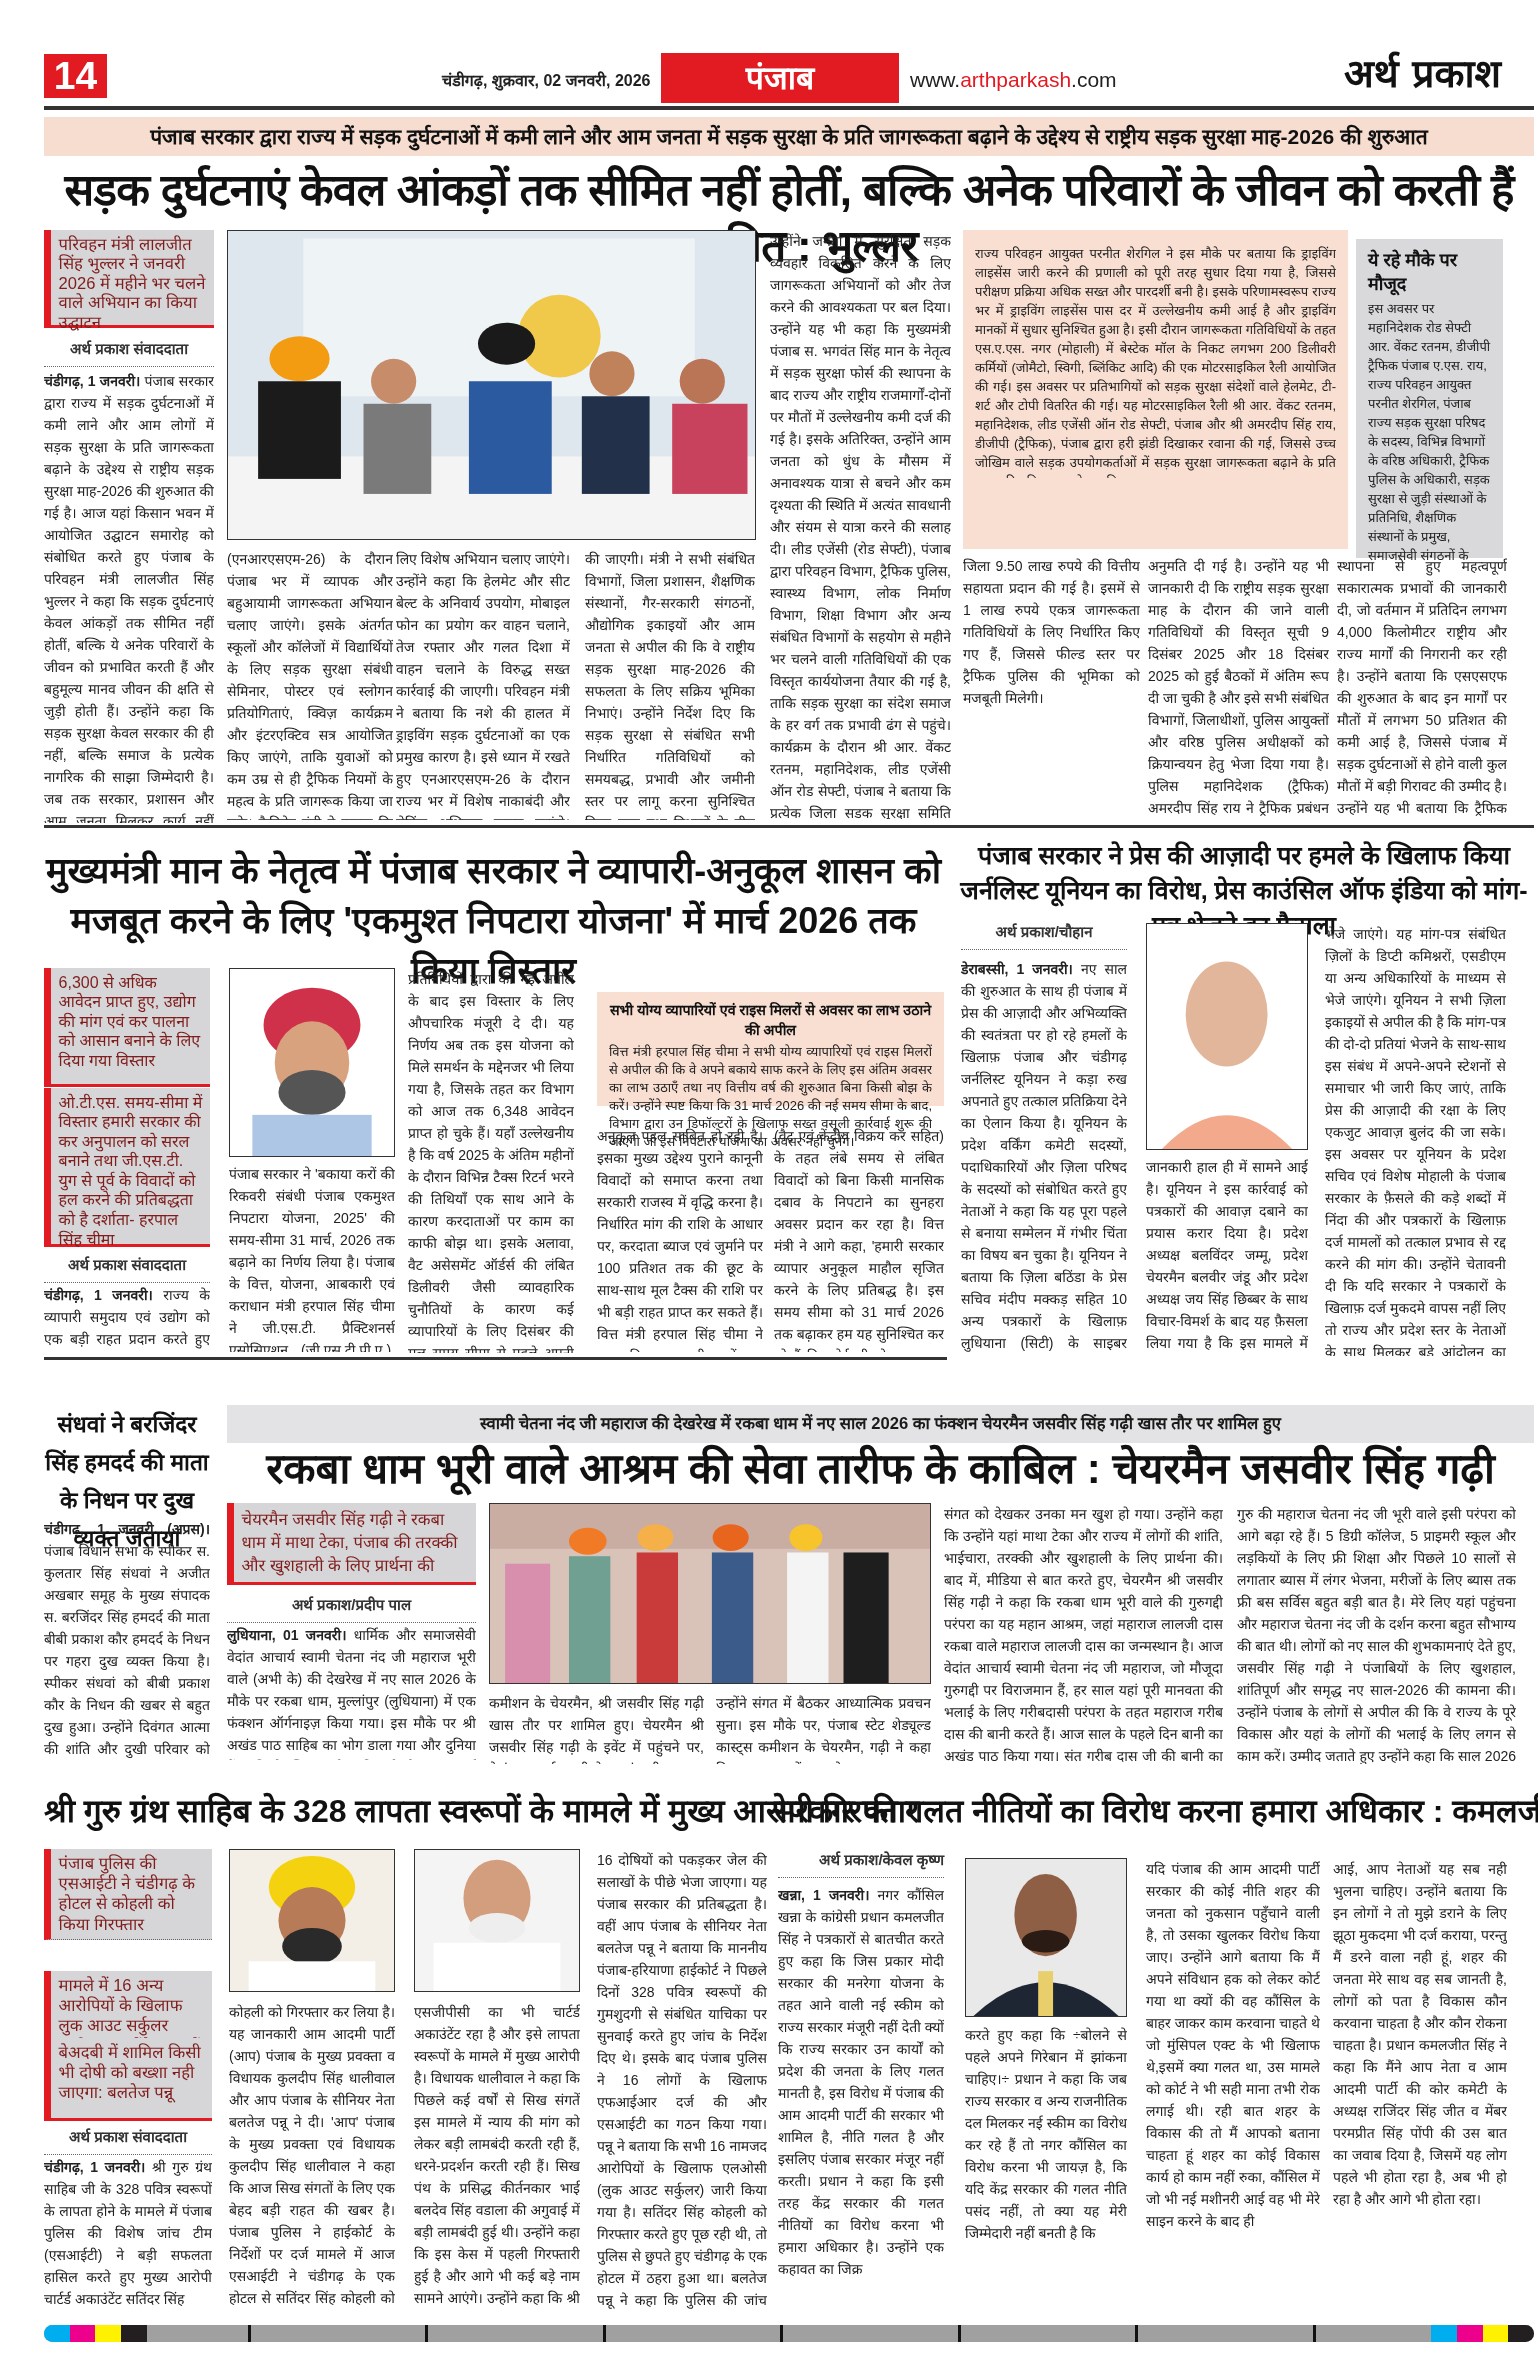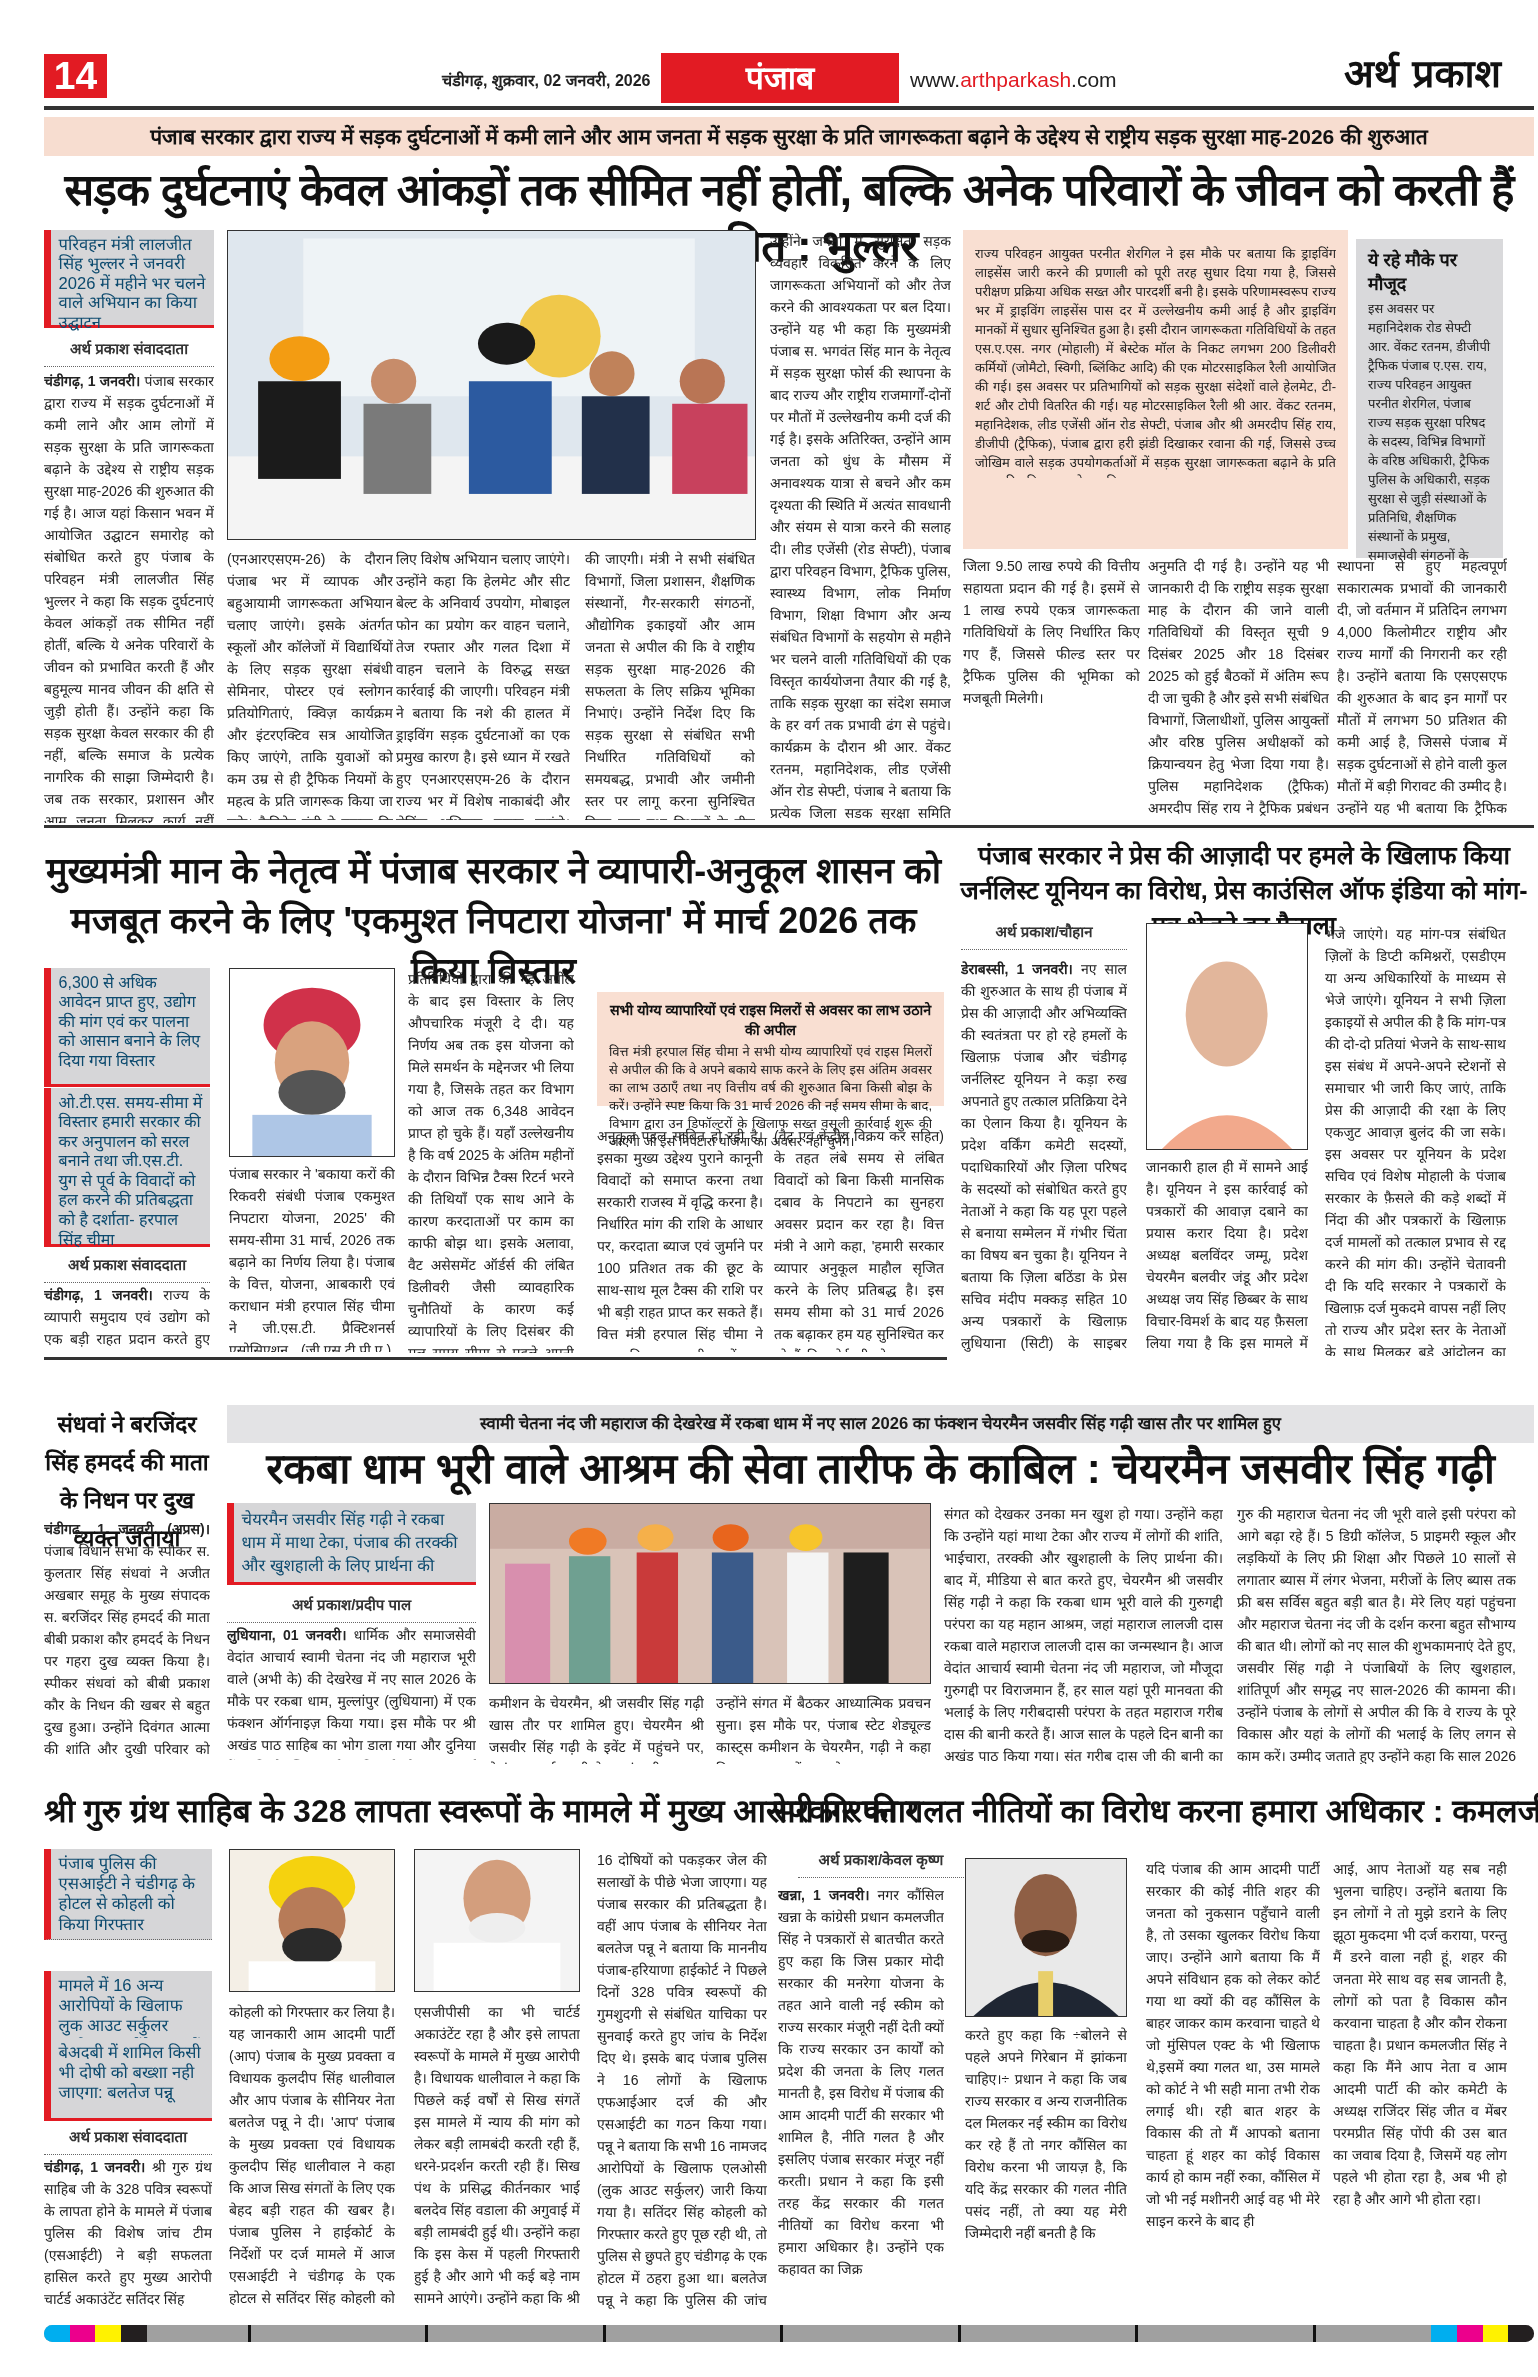--- a/index.html
+++ b/index.html
@@ -10,21 +10,21 @@
   .page-num { left: 44px; top: 54px; width: 63px; height: 44px; background: #e21b23; color: #fff; font-weight: bold; font-size: 39px; line-height: 44px; text-align: center; font-family: "Liberation Sans", sans-serif; }
   .dateline { left: 442px; top: 69px; font-size: 16px; font-weight: bold; color: #222; }
   .section-box { left: 661px; top: 53px; width: 238px; height: 50px; background: #e21b23; color: #fff; font-size: 32px; font-weight: bold; text-align: center; line-height: 50px; }
   .website { left: 910px; top: 68px; font-size: 21px; color: #222; }
   .website .accent { color: #e21b23; }
   .brand { left: 1344px; top: 45px; font-size: 39px; font-weight: bold; font-family: "DejaVu Serif", serif; color: #111; }
   .rule-top { left: 44px; top: 106px; width: 1490px; height: 3.8px; background: #333; }
   .kicker-bar { left: 44px; top: 117px; width: 1490px; height: 39px; background: #f7ddd0; font-size: 21px; font-weight: bold; text-align: center; line-height: 39px; color: #111; }
   .headline-main { left: 44px; top: 162px; width: 1490px; font-size: 44px; font-weight: bold; line-height: 56px; text-align: center; letter-spacing: -0.8px; color: #111; }
   
-  .deck { background: #d6d6d8; border-left: 7.6px solid #e21b23; border-bottom: 3.8px solid #e21b23; padding: 4.5px 7.6px; font-size: 20.4px; line-height: 30px; color: #0c4a6e; }
+  .deck { background: #d6d6d8; border-left: 7.6px solid #e21b23; border-bottom: 3.8px solid #e21b23; padding: 4.5px 7.6px; font-size: 20.4px; line-height: 30px; color: #7f1d1d; }
   .byline { font-size: 18px; font-weight: bold; text-align: center; color: #333; border-bottom: 1.5px dotted #666; padding-bottom: 7.6px; }
   .body-text { font-size: 14px; line-height: 22px; text-align: justify; color: #222; overflow: hidden; }
   .body-text b { font-weight: bold; }
   .photo { background: linear-gradient(160deg, #c8d7e6 0%, #e9eef2 40%, #7d8a99 100%); border: 1.5px solid #333; overflow: hidden; }
   .photo-inner { width: 100%; height: 100%; }
   .box-pink { background: #f9dfd2; padding: 9px 12px; }
   .box-grey { background: #d9d9db; padding: 9px 12px; margin-top: 9px; }
   .box-title { font-size: 22.7px; font-weight: bold; line-height: 33px; text-align: center; color: #111; }
   .hr { background: #333; height: 3px; }
   .sub-hl { font-size: 39px; font-weight: bold; line-height: 54px; text-align: center; color: #111; }
@@ -176,21 +176,21 @@
     <ellipse cx="110" cy="65" rx="45" ry="52" fill="#d39e7d"></ellipse>
     <ellipse cx="110" cy="105" rx="38" ry="20" fill="#eeeeee"></ellipse>
     <rect x="25" y="125" width="170" height="65" fill="#ffffff"></rect>
   </svg>
 </div>
 <div class="abs body-text" style="left:229px;top:2001px;width:166px;height:310px;">कोहली को गिरफ्तार कर लिया है। यह जानकारी आम आदमी पार्टी (आप) पंजाब के मुख्य प्रवक्ता व विधायक कुलदीप सिंह धालीवाल और आप पंजाब के सीनियर नेता बलतेज पन्नू ने दी। 'आप' पंजाब के मुख्य प्रवक्ता एवं विधायक कुलदीप सिंह धालीवाल ने कहा कि आज सिख संगतों के लिए एक बेहद बड़ी राहत की खबर है। पंजाब पुलिस ने हाईकोर्ट के निर्देशों पर दर्ज मामले में आज एसआईटी ने चंडीगढ़ के एक होटल से सतिंदर सिंह कोहली को गिरफ्तार किया है, जो कि इस समय</div>
 <div class="abs body-text" style="left:414px;top:2001px;width:166px;height:310px;">एसजीपीसी का भी चार्टर्ड अकाउंटेंट रहा है और इसे लापता स्वरूपों के मामले में मुख्य आरोपी है। विधायक धालीवाल ने कहा कि पिछले कई वर्षों से सिख संगतें इस मामले में न्याय की मांग को लेकर बड़ी लामबंदी करती रही हैं, धरने-प्रदर्शन करती रही हैं। सिख पंथ के प्रसिद्ध कीर्तनकार भाई बलदेव सिंह वडाला की अगुवाई में बड़ी लामबंदी हुई थी। उन्होंने कहा कि इस केस में पहली गिरफ्तारी हुई है और आगे भी कई बड़े नाम सामने आएंगे। उन्होंने कहा कि श्री गुरु ग्रंथ साहिब जी के स्वरूपों को लापता करने वाले सभी</div>
 <div class="abs body-text" style="left:597px;top:1849px;width:170px;height:462px;">16 दोषियों को पकड़कर जेल की सलाखों के पीछे भेजा जाएगा। यह पंजाब सरकार की प्रतिबद्धता है। वहीं आप पंजाब के सीनियर नेता बलतेज पन्नू ने बताया कि माननीय पंजाब-हरियाणा हाईकोर्ट ने पिछले दिनों 328 पवित्र स्वरूपों की गुमशुदगी से संबंधित याचिका पर सुनवाई करते हुए जांच के निर्देश दिए थे। इसके बाद पंजाब पुलिस ने 16 लोगों के खिलाफ एफआईआर दर्ज की और एसआईटी का गठन किया गया। पन्नू ने बताया कि सभी 16 नामजद आरोपियों के खिलाफ एलओसी (लुक आउट सर्कुलर) जारी किया गया है। सतिंदर सिंह कोहली को गिरफ्तार करते हुए पूछ रही थी, तो पुलिस से छुपते हुए चंडीगढ़ के एक होटल में ठहरा हुआ था। बलतेज पन्नू ने कहा कि पुलिस की जांच जारी है, उम्मीद है कि इस केस में जल्द और भी गिरफ्तारियां होंगी, क्योंकि एसजीपीसी का ऑडिट भी यही सौंप करता रहा है।</div>
 
 <div class="abs sub-hl" style="left:774px;top:1786px;width:760px;font-size:32px;line-height:50px;white-space:nowrap;">सरकार की गलत नीतियों का विरोध करना हमारा अधिकार : कमलजीत सिंह</div>
-<div class="abs byline" style="left:798px;top:1849px;width:166px;font-size:15px;">अर्थ प्रकाश/केवल कृष्ण</div>
+<div class="abs byline" style="left:778px;top:1849px;width:166px;font-size:15px;text-align:right;">अर्थ प्रकाश/केवल कृष्ण</div>
 <div class="abs body-text" style="left:778px;top:1884px;width:166px;height:427px;"><b>खन्ना, 1 जनवरी।</b> <span>नगर कौंसिल खन्ना के कांग्रेसी प्रधान कमलजीत सिंह ने पत्रकारों से बातचीत करते हुए कहा कि जिस प्रकार मोदी सरकार की मनरेगा योजना के तहत आने वाली नई स्कीम को राज्य सरकार मंजूरी नहीं देती क्यों कि राज्य सरकार उन कार्यों को प्रदेश की जनता के लिए गलत मानती है, इस विरोध में पंजाब की आम आदमी पार्टी की सरकार भी शामिल है, नीति गलत है और इसलिए पंजाब सरकार मंजूर नहीं करती। प्रधान ने कहा कि इसी तरह केंद्र सरकार की गलत नीतियों का विरोध करना भी हमारा अधिकार है। उन्होंने एक कहावत का जिक्र</span></div>
 <div class="abs photo" style="left:965px;top:1858px;width:162px;height:159px;background:#fff;">
   <svg class="photo-inner" viewBox="0 0 215 210" preserveAspectRatio="none">
     <rect width="215" height="210" fill="#e9e9e9"></rect>
     <ellipse cx="107" cy="75" rx="42" ry="55" fill="#8f5f45"></ellipse>
     <ellipse cx="107" cy="110" rx="32" ry="15" fill="#2a1c14"></ellipse>
     <path d="M10 210 Q107 120 205 210 Z" fill="#1f2633"></path>
     <rect x="97" y="150" width="20" height="60" fill="#e8cf6b"></rect>
   </svg>
 </div>

